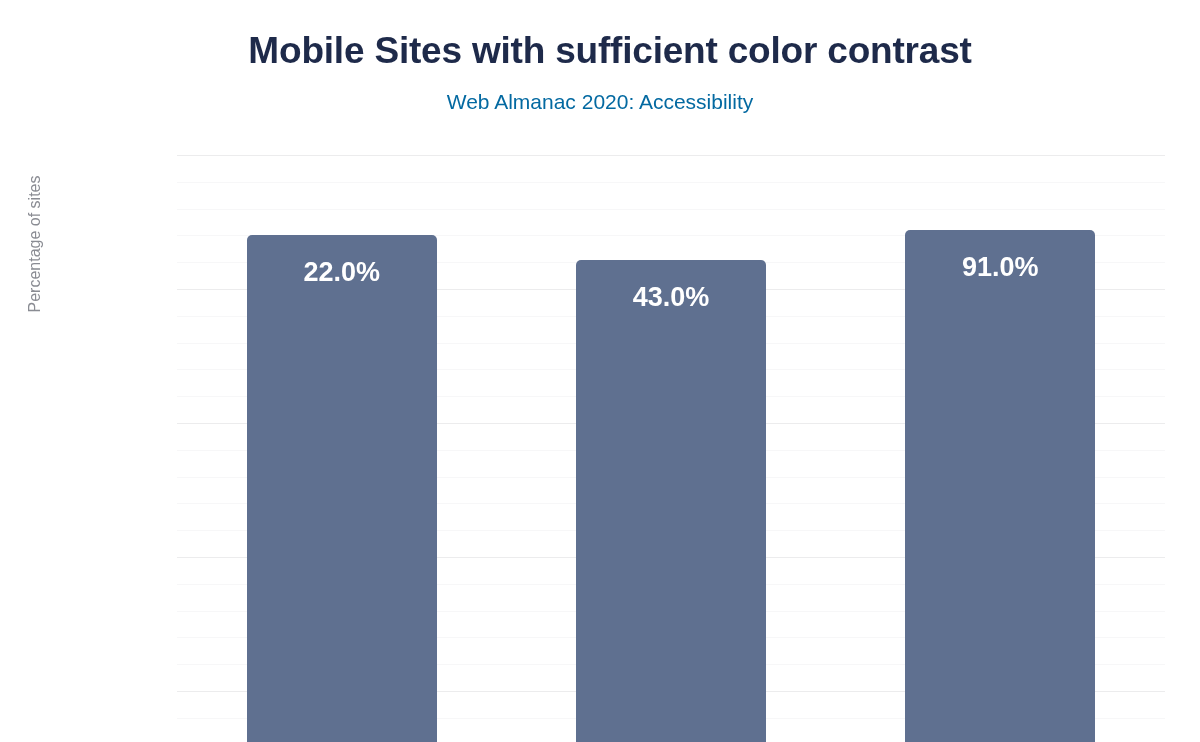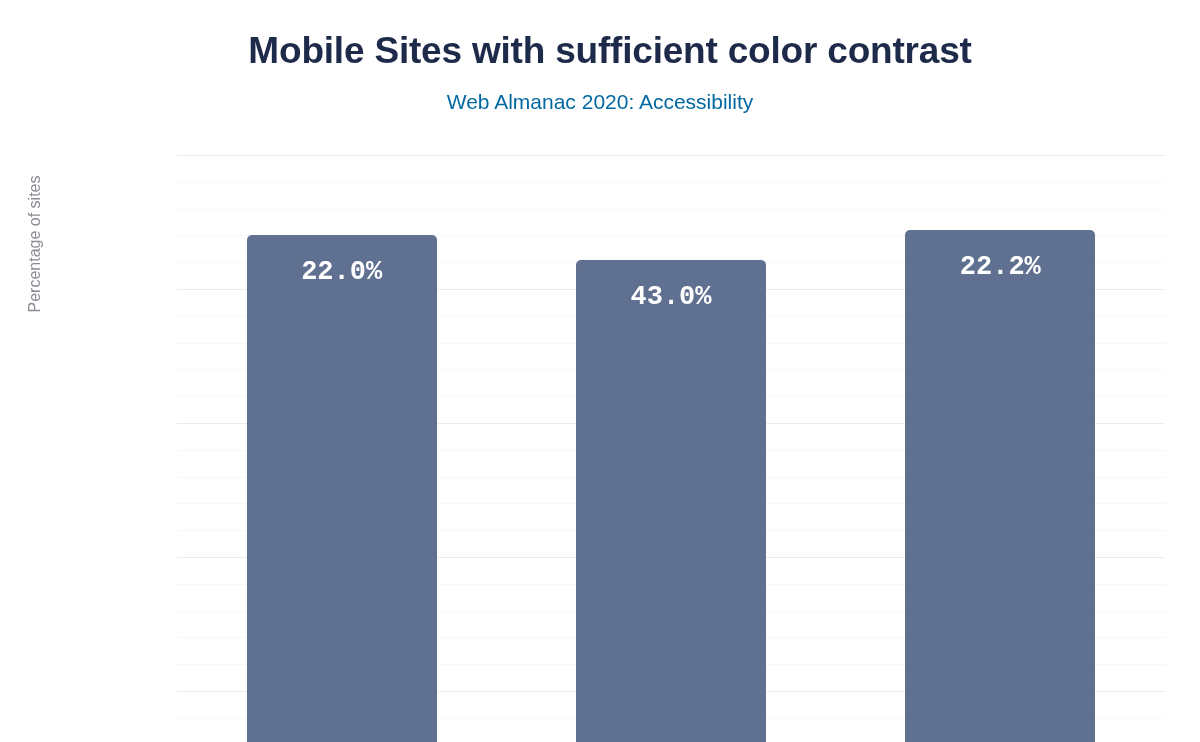--- a/index.html
+++ b/index.html
@@ -66,21 +66,20 @@
     white-space: nowrap;
   }
 
   
   .plot {
     position: absolute;
     left: 177px;
     top: 155px;
     width: 988px;
     height: 515px;
-    font-family: Liberation Mono, monospace;
   }
   .gridline {
     position: absolute;
     left: 0;
     width: 100%;
     height: 1px;
     background: #f7f7f8;
   }
   .gridline.major {
     background: #ececed;
@@ -143,20 +142,20 @@
       </div>
     <div id="yticks"></div>
     <div id="bars">
         <div class="bar" style="left: 69.6667px; width: 190px; height: 589.6px; bottom: -155px; background: rgb(95, 112, 144);">
           <div class="bar-value">22.0%</div>
         </div>
         <div class="bar" style="left: 399px; width: 190px; height: 565.48px; bottom: -155px; background: rgb(95, 112, 144);">
           <div class="bar-value">43.0%</div>
         </div>
         <div class="bar" style="left: 728.333px; width: 190px; height: 594.96px; bottom: -155px; background: rgb(95, 112, 144);">
-          <div class="bar-value">22.2%</div>
+          <div class="bar-value">91.0%</div>
         </div>
       </div>
     <div id="xticks"></div>
 
   </div>
 
 </div>
 
 </body></html>

